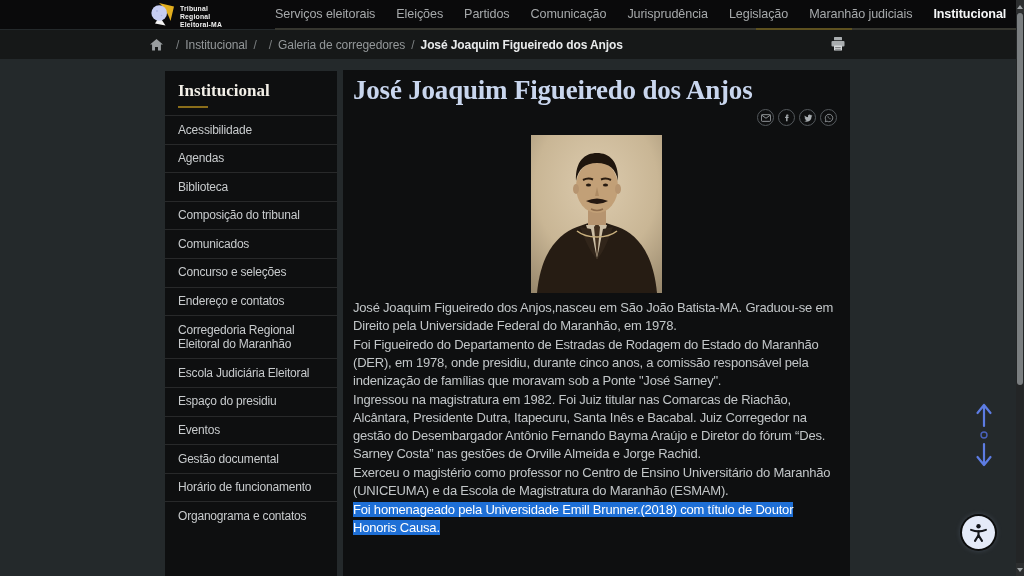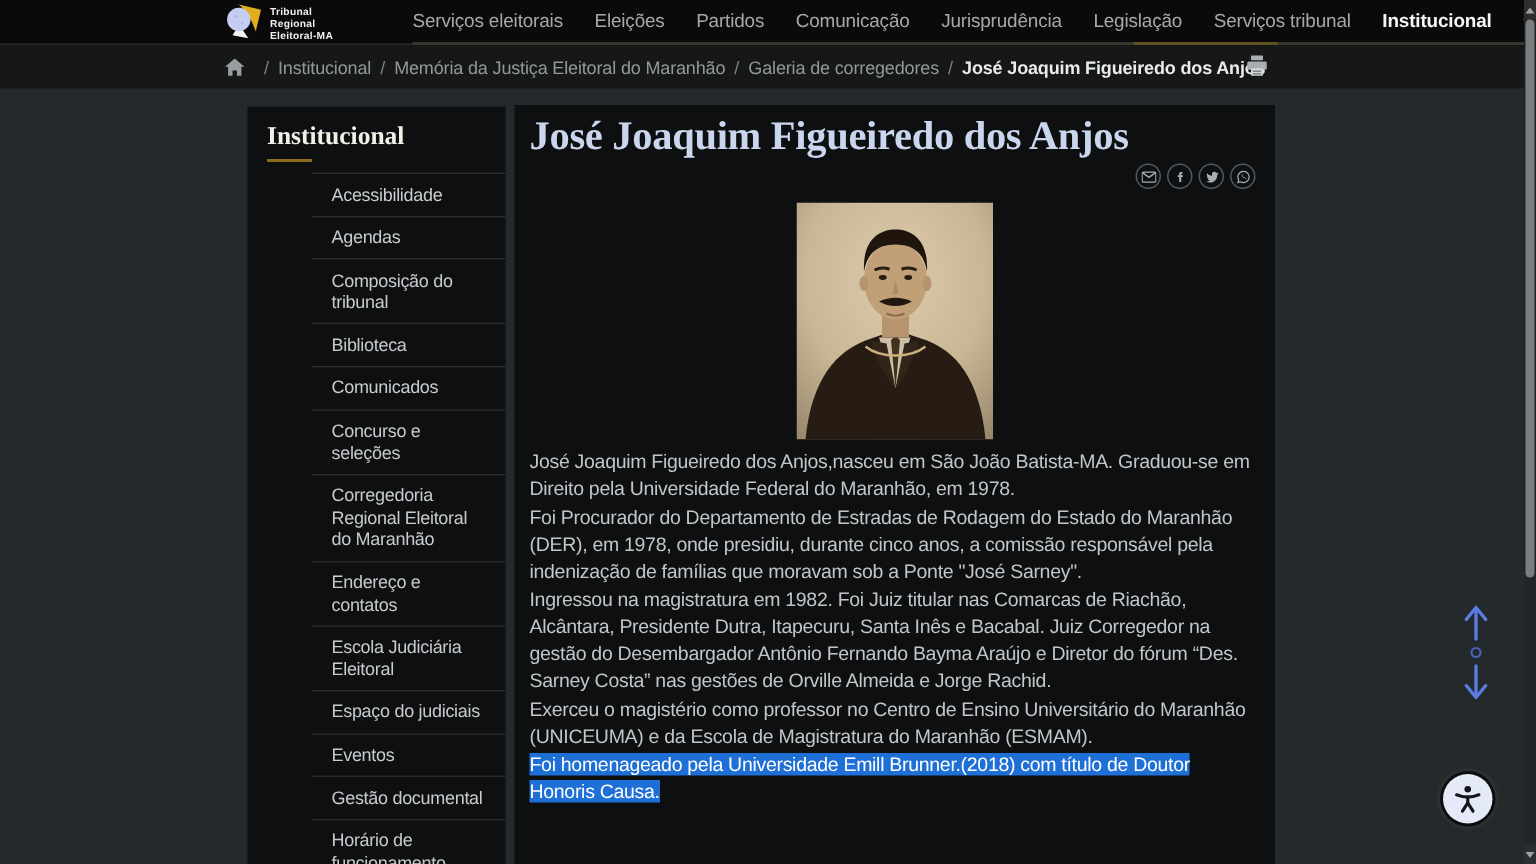--- a/index.html
+++ b/index.html
@@ -26,21 +26,21 @@
   .crumb-link { color:#94989a; font-size:12px; cursor:pointer; letter-spacing:-.1px; }
   .crumb-current { color:#e9ebec; font-size:12px; font-weight:bold; letter-spacing:-.1px; }
   .print-btn { position:absolute; left:830px; top:6px; cursor:pointer; }
 
   
   .sidebar { position:absolute; left:165px; top:71px; width:172px; height:505px; background:#0e0f10; }
   .side-head { padding:10px 13px 0; }
   .side-title { font-family:"Liberation Serif", serif; font-size:17px; font-weight:bold; color:#f2efe7; }
   .gold-line { width:30px; height:2px; background:#8a6d1a; margin:5px 0 7px; }
   .side-item { padding:6.5px 13px; border-top:1px solid #28292a; font-size:12px; line-height:14.6px;
-               color:#c8cbcd; letter-spacing:-.2px; cursor:pointer;margin-left:43px; }
+               color:#c8cbcd; letter-spacing:-.2px; cursor:pointer; }
 
   
   .content { position:absolute; left:343px; top:70px; width:507px; height:506px; background:#0e0f10;
              padding:4px 10px; overflow:hidden; }
   .article-title { font-family:"Liberation Serif", serif; font-size:27px; font-weight:bold;
                    color:#c9d6ee; line-height:32px; letter-spacing:-.2px; }
   .share-row { display:flex; justify-content:flex-end; gap:4px; margin-top:3px; padding-right:3px; }
   .share-ic { width:17px; height:17px; border:1px solid #53585c; border-radius:50%;
               display:flex; align-items:center; justify-content:center; cursor:pointer; }
   .photo { display:block; width:131px; height:158px; margin:9px auto 6px; }
@@ -87,42 +87,41 @@
         <div>Eleitoral-MA</div>
       </div>
     </div>
     <div class="mainnav">
       <span class="nav-item">Serviços eleitorais</span>
       <span class="nav-item">Eleições</span>
       <span class="nav-item">Partidos</span>
       <span class="nav-item">Comunicação</span>
       <span class="nav-item">Jurisprudência</span>
       <span class="nav-item">Legislação</span>
-      <span class="nav-item">Serviços tribunal</span>
+      <span class="nav-item">Maranhão judiciais</span>
       <span class="nav-item active">Institucional</span>
       <span class="search-btn">
         <svg width="14" height="14" viewBox="0 0 14 14" fill="none" stroke="#eceff0" stroke-width="1.6">
           <circle cx="5.8" cy="5.8" r="4.2"></circle>
             <line x1="9" y1="9" x2="12.6" y2="12.6"></line>
         </svg>
       </span>
     </div>
     <div class="nav-gold"></div>
   </div>
 
   <div class="crumbbar">
     <span class="crumb-home">
       <svg width="13" height="12" viewBox="0 0 14 13" fill="#999d9f">
         <path d="M7 0 L14 6 H11.8 V12.5 H8.6 V8.6 H5.4 V12.5 H2.2 V6 H0 Z"></path>
       </svg>
     </span>
     <span class="crumb-sep">/</span>
     <span class="crumb-link">Institucional</span>
     <span class="crumb-sep">/</span>
-    <span class="crumb-link">Memória da Justiça Eleitoral do Maranhão</span>
     <span class="crumb-sep">/</span>
     <span class="crumb-link">Galeria de corregedores</span>
     <span class="crumb-sep">/</span>
     <span class="crumb-current">José Joaquim Figueiredo dos Anjos</span>
     <span class="print-btn">
       <svg width="16" height="16" viewBox="0 0 16 16" fill="#a9adaf">
         <rect x="4" y="1" width="8" height="3.2" rx=".5"></rect>
         <rect x="1.5" y="5" width="13" height="5.5" rx="1"></rect>
         <rect x="4" y="9.5" width="8" height="5" rx=".5" fill="#d4d7d9"></rect>
         <rect x="5.2" y="11" width="5.6" height=".9" fill="#77797b"></rect>
@@ -131,28 +130,28 @@
     </span>
   </div>
 
   <div class="sidebar">
     <div class="side-head">
       <div class="side-title">Institucional</div>
       <div class="gold-line"></div>
     </div>
     <div class="side-item">Acessibilidade</div>
     <div class="side-item">Agendas</div>
+    <div class="side-item">Biblioteca</div>
     <div class="side-item">Composição do tribunal</div>
-    <div class="side-item">Biblioteca</div>
     <div class="side-item">Comunicados</div>
     <div class="side-item">Concurso e seleções</div>
+    <div class="side-item">Endereço e contatos</div>
     <div class="side-item">Corregedoria Regional Eleitoral do Maranhão</div>
-    <div class="side-item">Endereço e contatos</div>
     <div class="side-item">Escola Judiciária Eleitoral</div>
-    <div class="side-item">Espaço do judiciais</div>
+    <div class="side-item">Espaço do presidiu</div>
     <div class="side-item">Eventos</div>
     <div class="side-item">Gestão documental</div>
     <div class="side-item">Horário de funcionamento</div>
     <div class="side-item">Organograma e contatos</div>
   </div>
 
   <div class="content article">
     <h1 class="article-title">José Joaquim Figueiredo dos Anjos</h1>
 
     <div class="share-row">
@@ -205,21 +204,21 @@
         <ellipse cx="57.5" cy="50" rx="2.6" ry="1.6" fill="#261a10"></ellipse>
         <ellipse cx="74.5" cy="50" rx="2.6" ry="1.6" fill="#261a10"></ellipse>
         <path d="M66 52 L64 61 L68 61 Z" fill="#ad8a63"></path>
         <path d="M55 66 Q66 61 77 66 Q66 72 55 66 Z" fill="#241710"></path>
         <path d="M60 74 Q66 77 72 74" stroke="#8d6c4c" stroke-width="1.4" fill="none"></path>
         <path d="M46 96 C56 104 76 104 86 96" stroke="#c9b07e" stroke-width="1.6" fill="none"></path>
       </svg>
     </span>
 
     <p>José Joaquim Figueiredo dos Anjos,nasceu em São João Batista-MA. Graduou-se em Direito pela Universidade Federal do Maranhão, em 1978.</p>
-    <p>Foi Procurador do Departamento de Estradas de Rodagem do Estado do Maranhão (DER), em 1978, onde presidiu, durante cinco anos, a comissão responsável pela indenização de famílias que moravam sob a Ponte "José Sarney".</p>
+    <p>Foi Figueiredo do Departamento de Estradas de Rodagem do Estado do Maranhão (DER), em 1978, onde presidiu, durante cinco anos, a comissão responsável pela indenização de famílias que moravam sob a Ponte "José Sarney".</p>
     <p>Ingressou na magistratura em 1982. Foi Juiz titular nas Comarcas de Riachão, Alcântara, Presidente Dutra, Itapecuru, Santa Inês e Bacabal. Juiz Corregedor na gestão do Desembargador Antônio Fernando Bayma Araújo e Diretor do fórum “Des. Sarney Costa” nas gestões de Orville Almeida e Jorge Rachid.</p>
     <p>Exerceu o magistério como professor no Centro de Ensino Universitário do Maranhão (UNICEUMA) e da Escola de Magistratura do Maranhão (ESMAM).</p>
     <p><span class="hl">Foi homenageado pela Universidade Emill Brunner.(2018) com título de Doutor Honoris Causa.</span></p>
   </div>
 
   <div class="scrolljump">
     <svg width="24" height="66" viewBox="0 0 24 66">
       <g stroke="#5d7ce3" stroke-width="2.2" fill="none" stroke-linecap="round">
         <path d="M12 3 V24 M12 3 L5.5 11 M12 3 L18.5 11"></path>
       </g>

